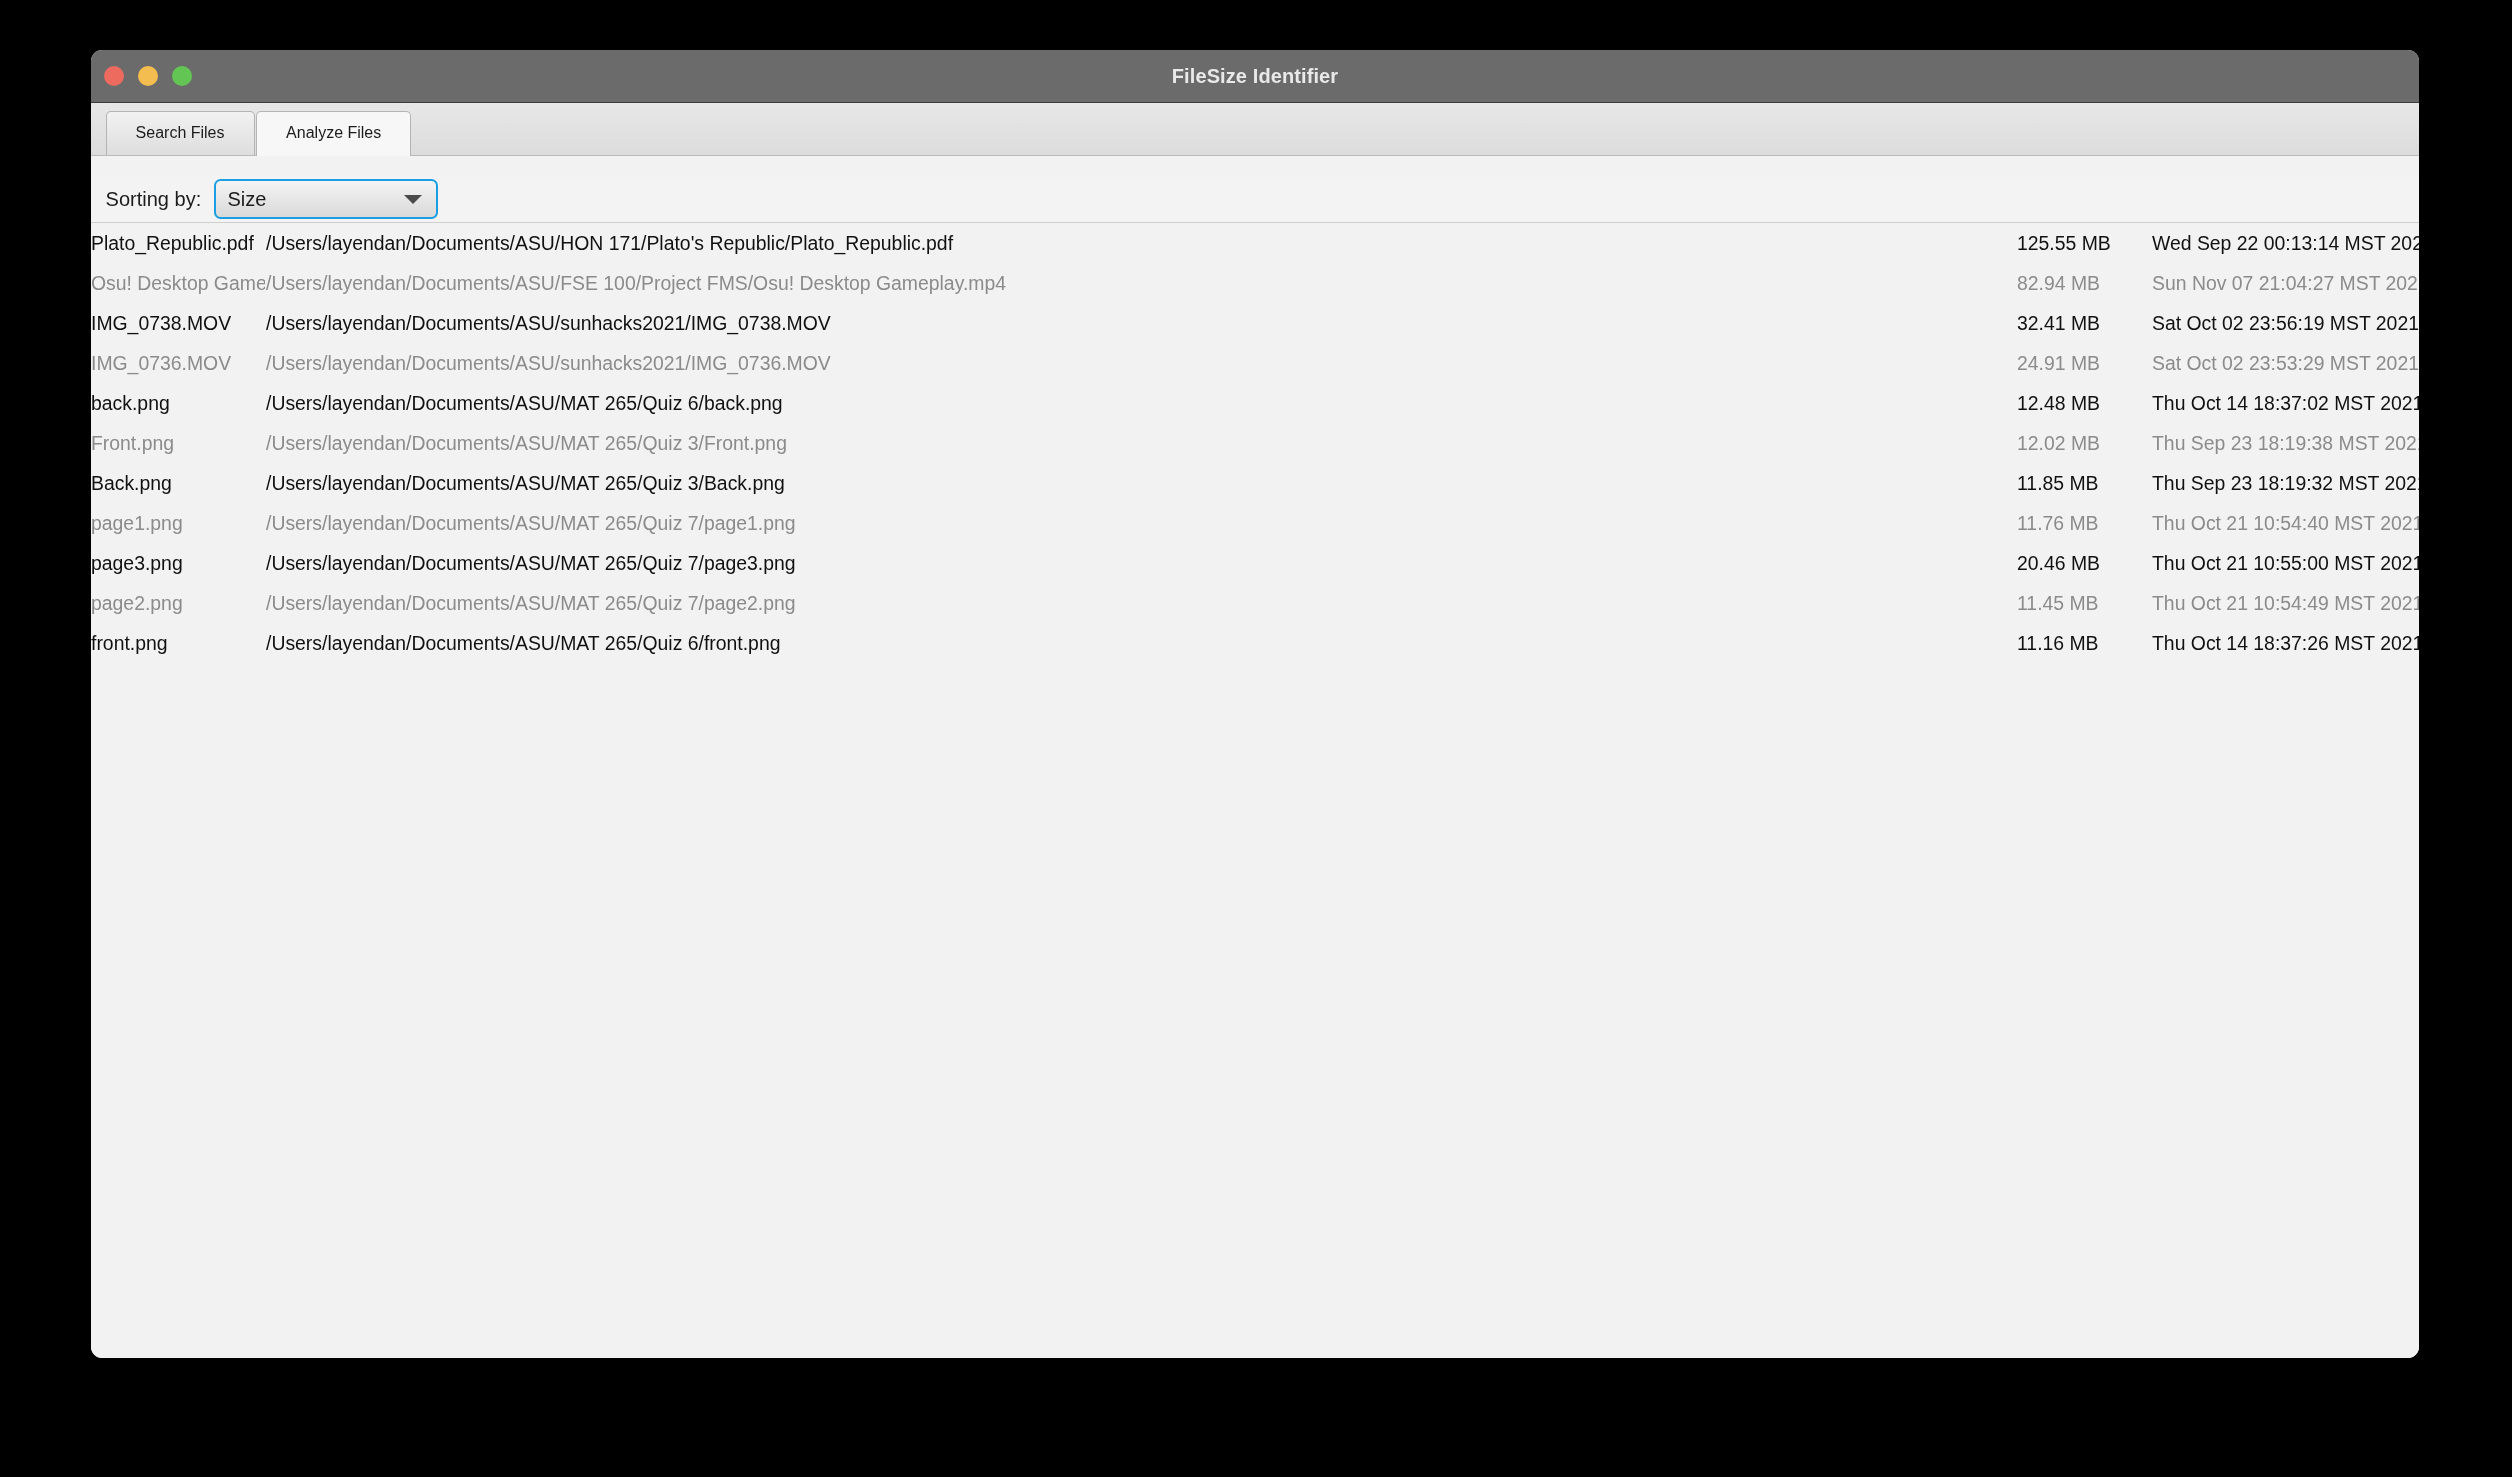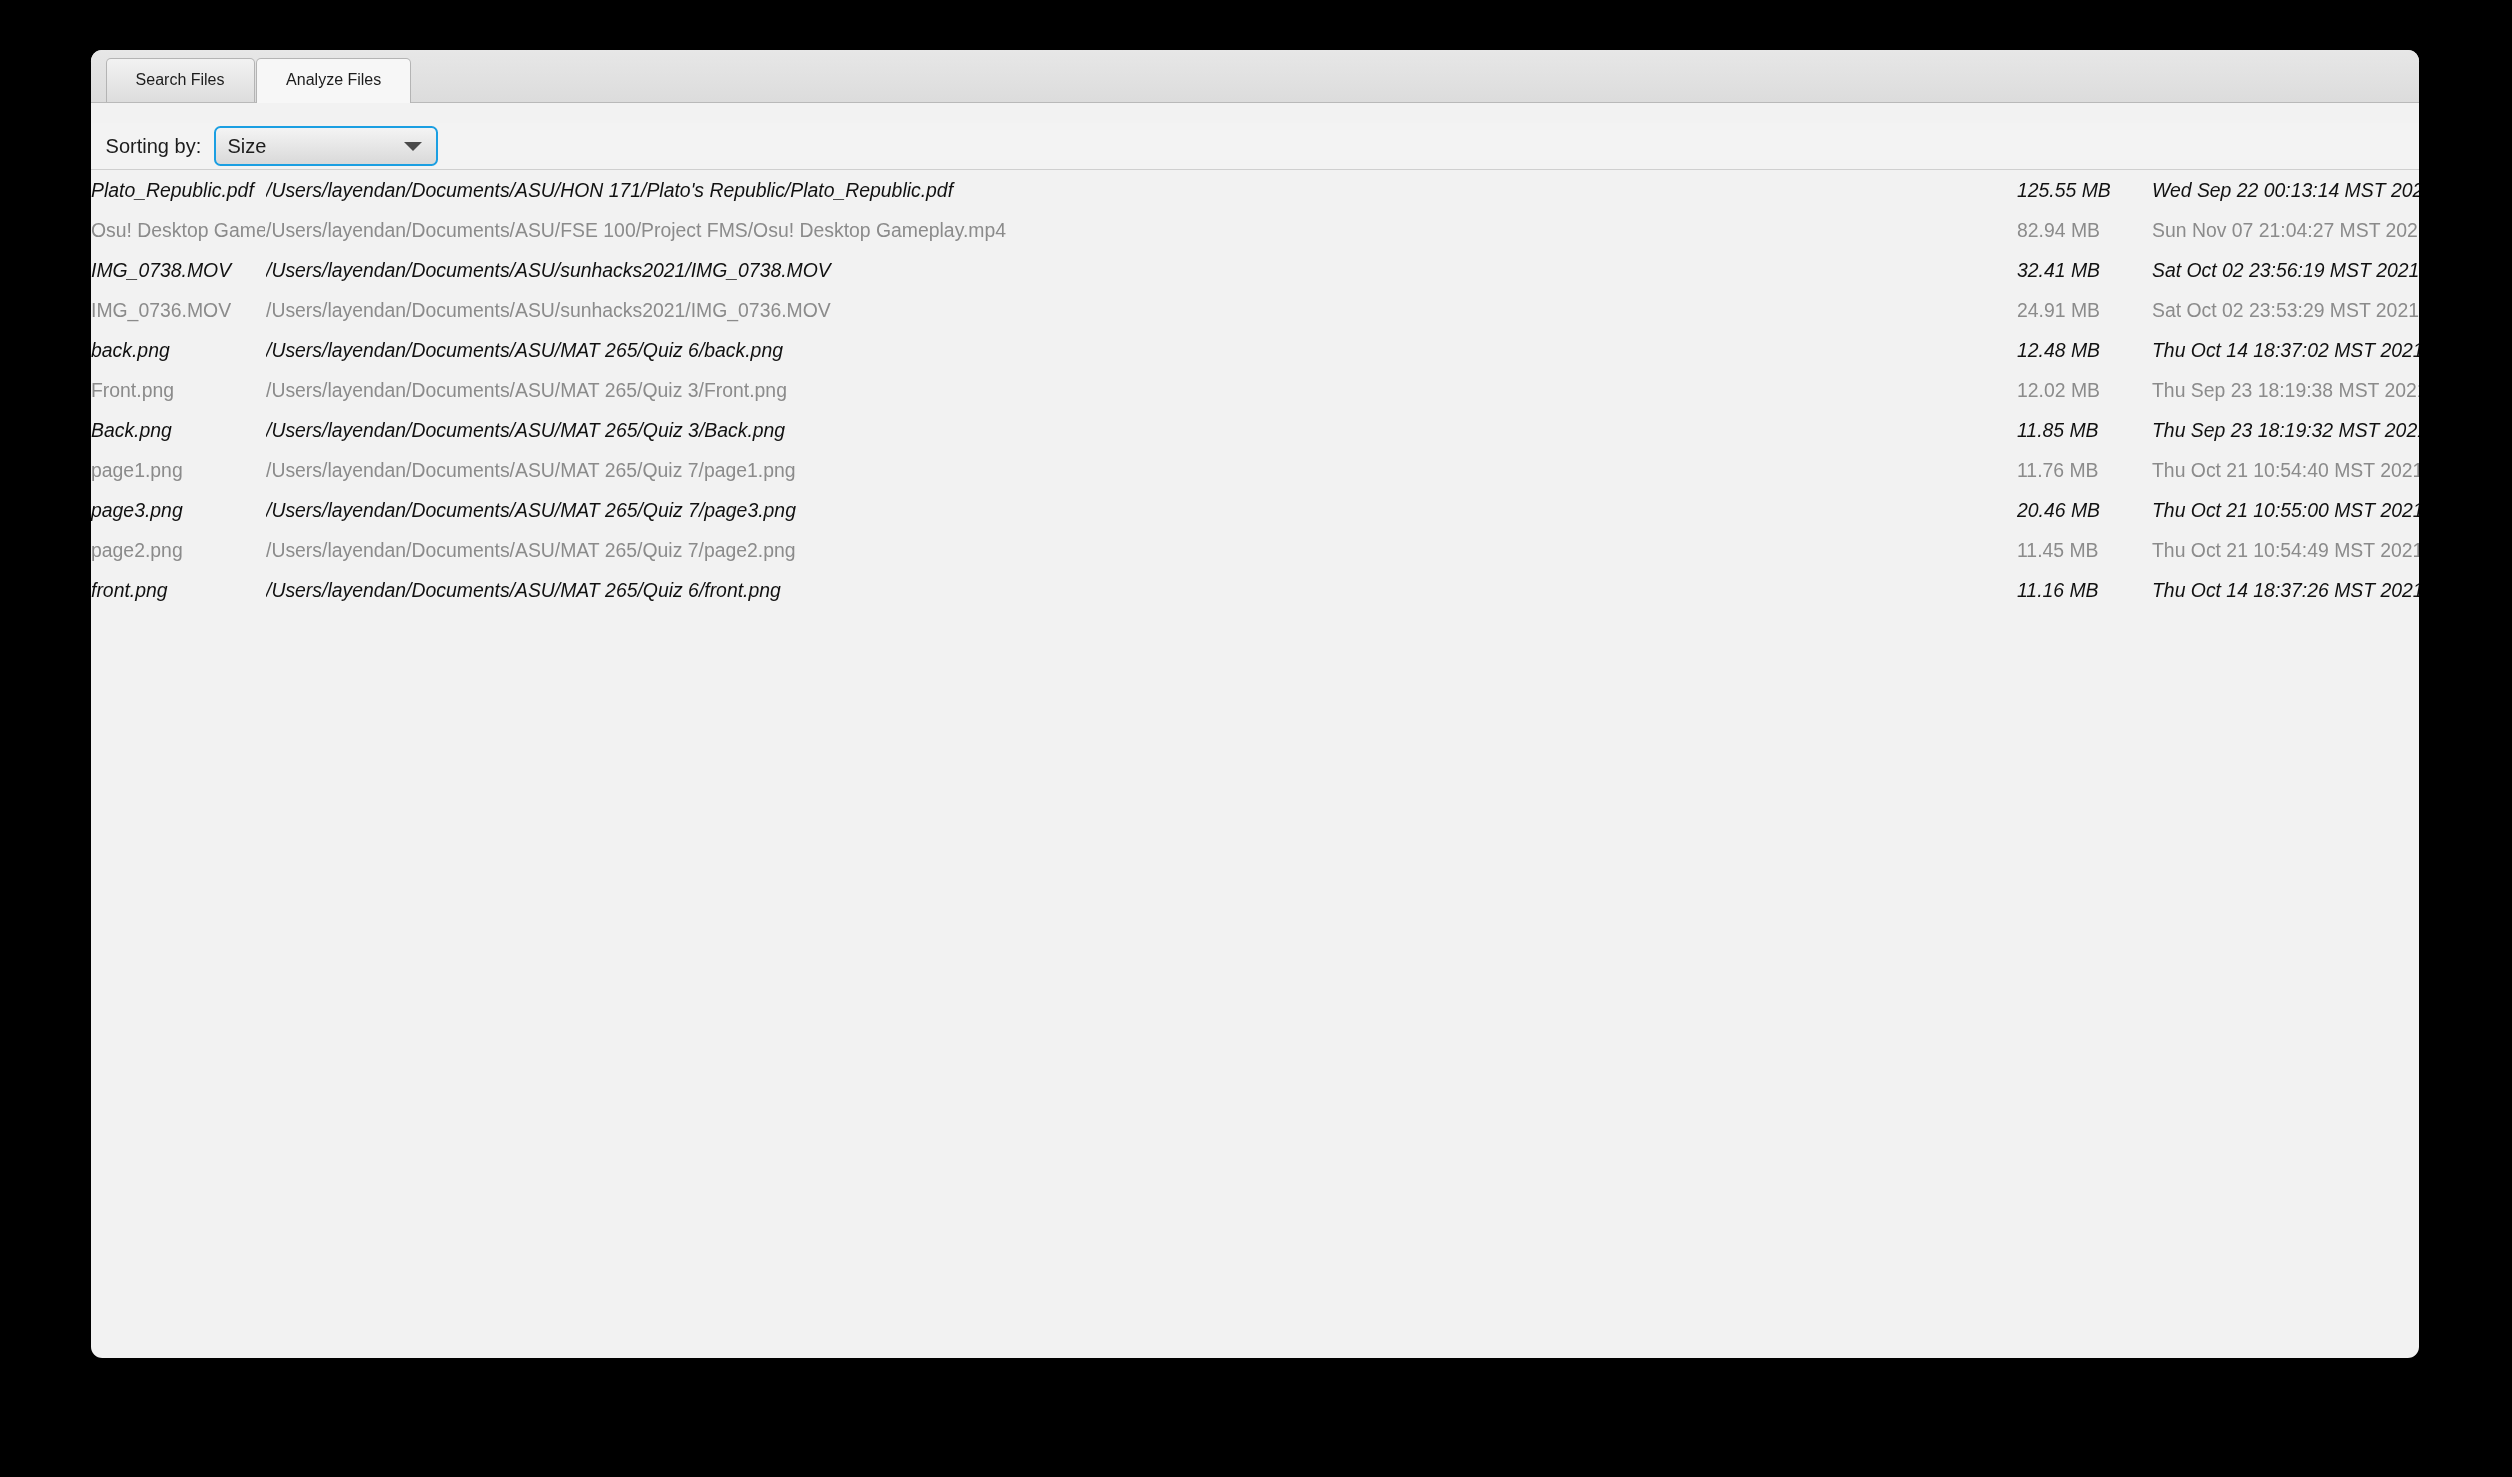--- a/index.html
+++ b/index.html
@@ -149,21 +149,21 @@
     height: 1154px;
     overflow: hidden;
   }
   .file-row {
     position: relative;
     height: 40px;
     line-height: 40px;
     font-size: 19.4px;
     white-space: nowrap;
   }
-  .file-row.odd  { color: #111111; font-style: italic; }
+  .file-row.odd  { color: #111111; }
   .file-row.even { color: #8b8b8b; }
 
   .col-name {
     position: absolute;
     left: 0px;
     width: 174px;
     overflow: hidden;
     text-overflow: clip;
   }
   .col-path {
@@ -183,20 +183,28 @@
     left: 2061px;
     width: 275px;
     overflow: hidden;
   }
 </style>
 </head>
 <body>
 
 <div id="app-window">
 
+  <div id="titlebar">
+    <div id="traffic-lights">
+      <div class="light light-close"></div>
+      <div class="light light-min"></div>
+      <div class="light light-max"></div>
+    </div>
+    <div id="window-title">FileSize Identifier</div>
+  </div>
 
   <div id="tabstrip">
     <div class="tab inactive">
       <span>Search Files</span>
     </div>
     <div class="tab active">
       <span>Analyze Files</span>
     </div>
   </div>
 

